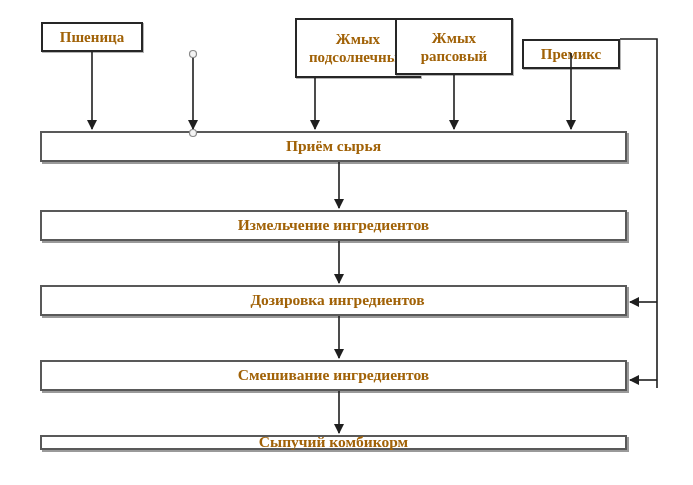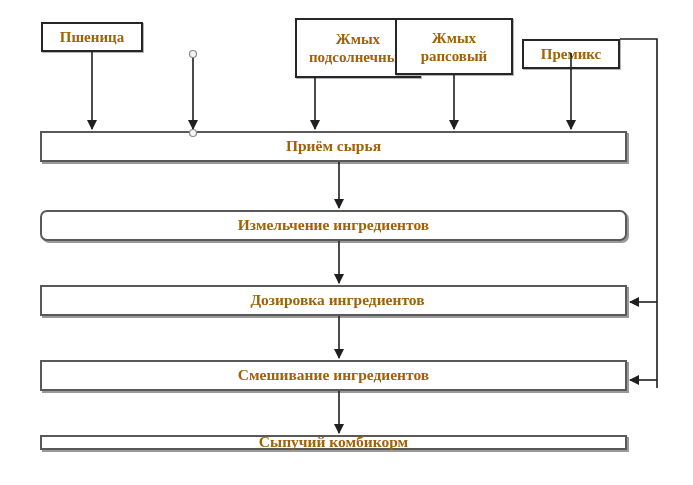--- a/index.html
+++ b/index.html
@@ -40,21 +40,21 @@
     box-shadow: 2px 2px 0 #9a9a9a;
   }
   
   .b-wheat     { left: 41px;  top: 22px; width: 102px; height: 30px; }
   .b-barley    { left: 152px; top: 21px; width: 87px;  height: 30px; }
   .b-suncake   { left: 252px; top: 18px; width: 126px; height: 60px; margin-left: 43px; }
   .b-rapecake  { left: 395px; top: 18px; width: 118px; height: 57px; }
   .b-premix    { left: 522px; top: 23px; width: 98px;  height: 30px; margin-top: 16px; }
   
   .s1 { left: 40px; top: 131px; width: 587px; height: 31px; text-align: center; }
-  .s2 { left: 40px; top: 210px; width: 587px; height: 31px; border-radius: 7px; }
+  .s2 { left: 40px; top: 210px; width: 587px; height: 31px; }
   .s3 { left: 40px; top: 285px; width: 587px; height: 31px; padding-left: 8px; }
   .s4 { left: 40px; top: 360px; width: 587px; height: 31px; align-items: center; }
   .s5 { left: 40px; top: 435px; width: 587px; height: 15px; }
 
   .connectors {
     position: absolute;
     left: 0;
     top: 0;
     z-index: 2;
     pointer-events: none;

